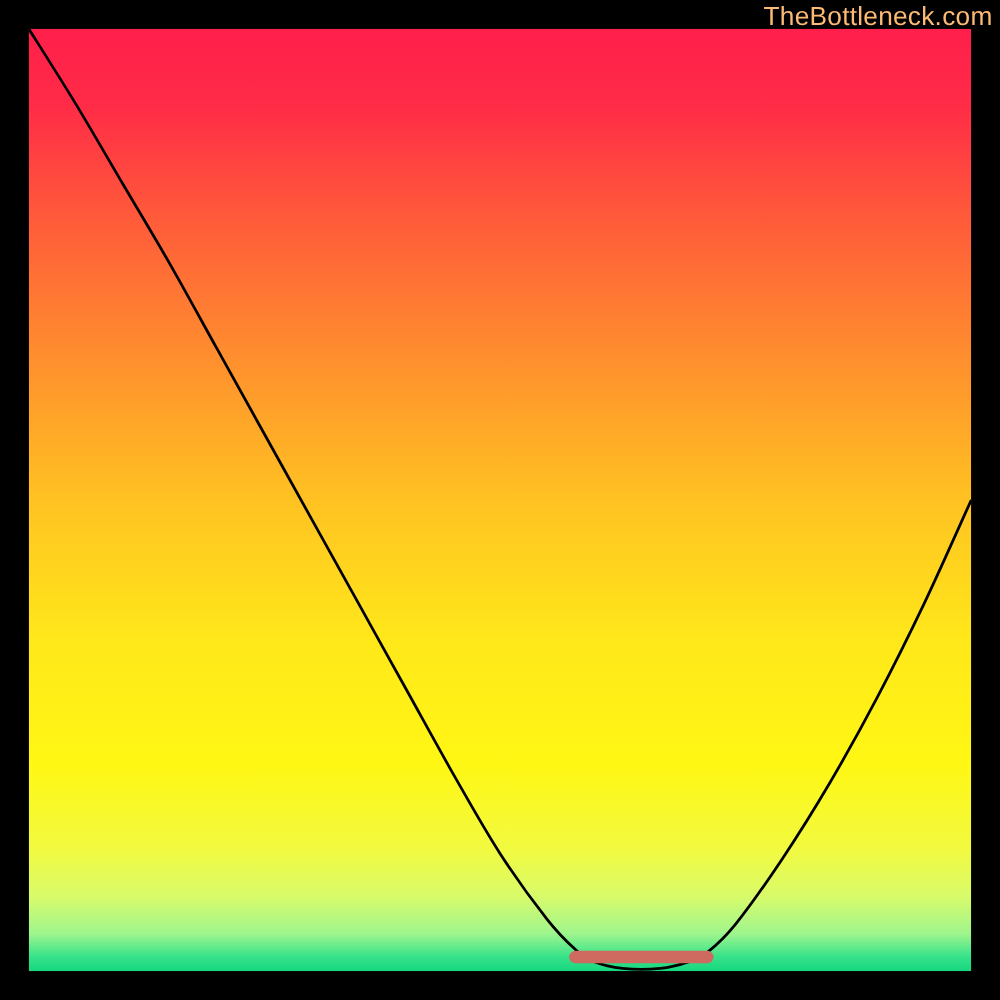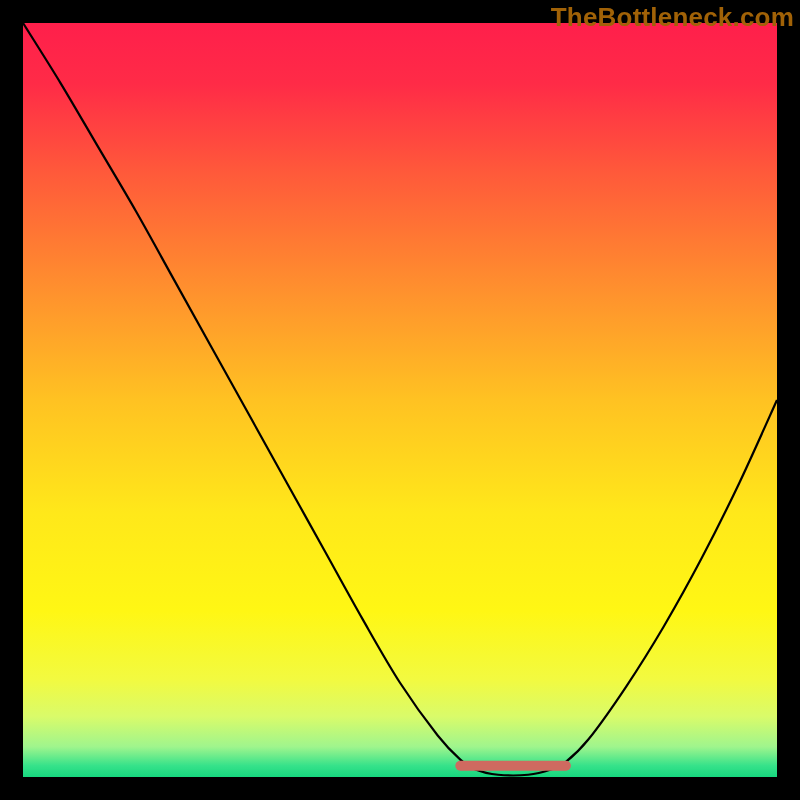--- a/index.html
+++ b/index.html
@@ -23,24 +23,24 @@
     position: absolute;
     left: 0;
     top: 0;
     width: 754px;
     height: 754px;
   }
   .watermark {
     position: absolute;
     top: 2px;
     right: 6px;
-    color: #a16207;
-    font-size: 26px;
+    color: #fdba74;
+    font-size: 21px;
     letter-spacing: 0.2px;
-    font-weight: 700;
+    font-weight: 400;
   }
 </style>
 </head>
 <body>
 
 <div class="frame">
   <svg class="plot" viewBox="0 0 754 754" preserveAspectRatio="none">
     <defs>
       <linearGradient id="bg-grad" x1="0" y1="0" x2="0" y2="1">
 

